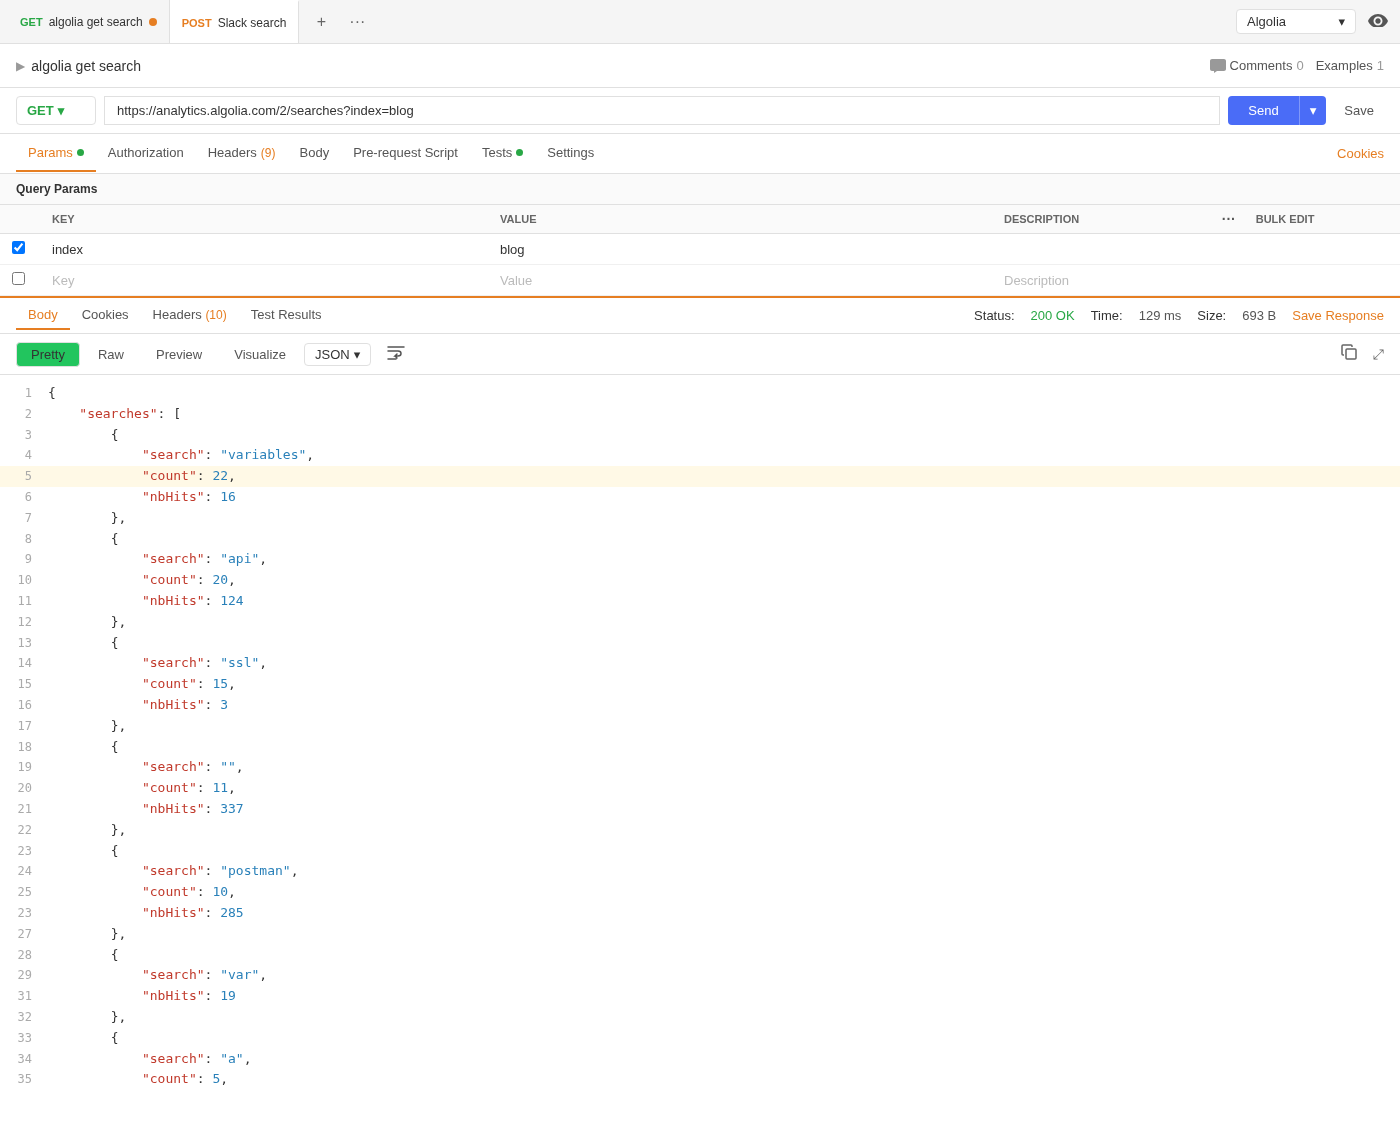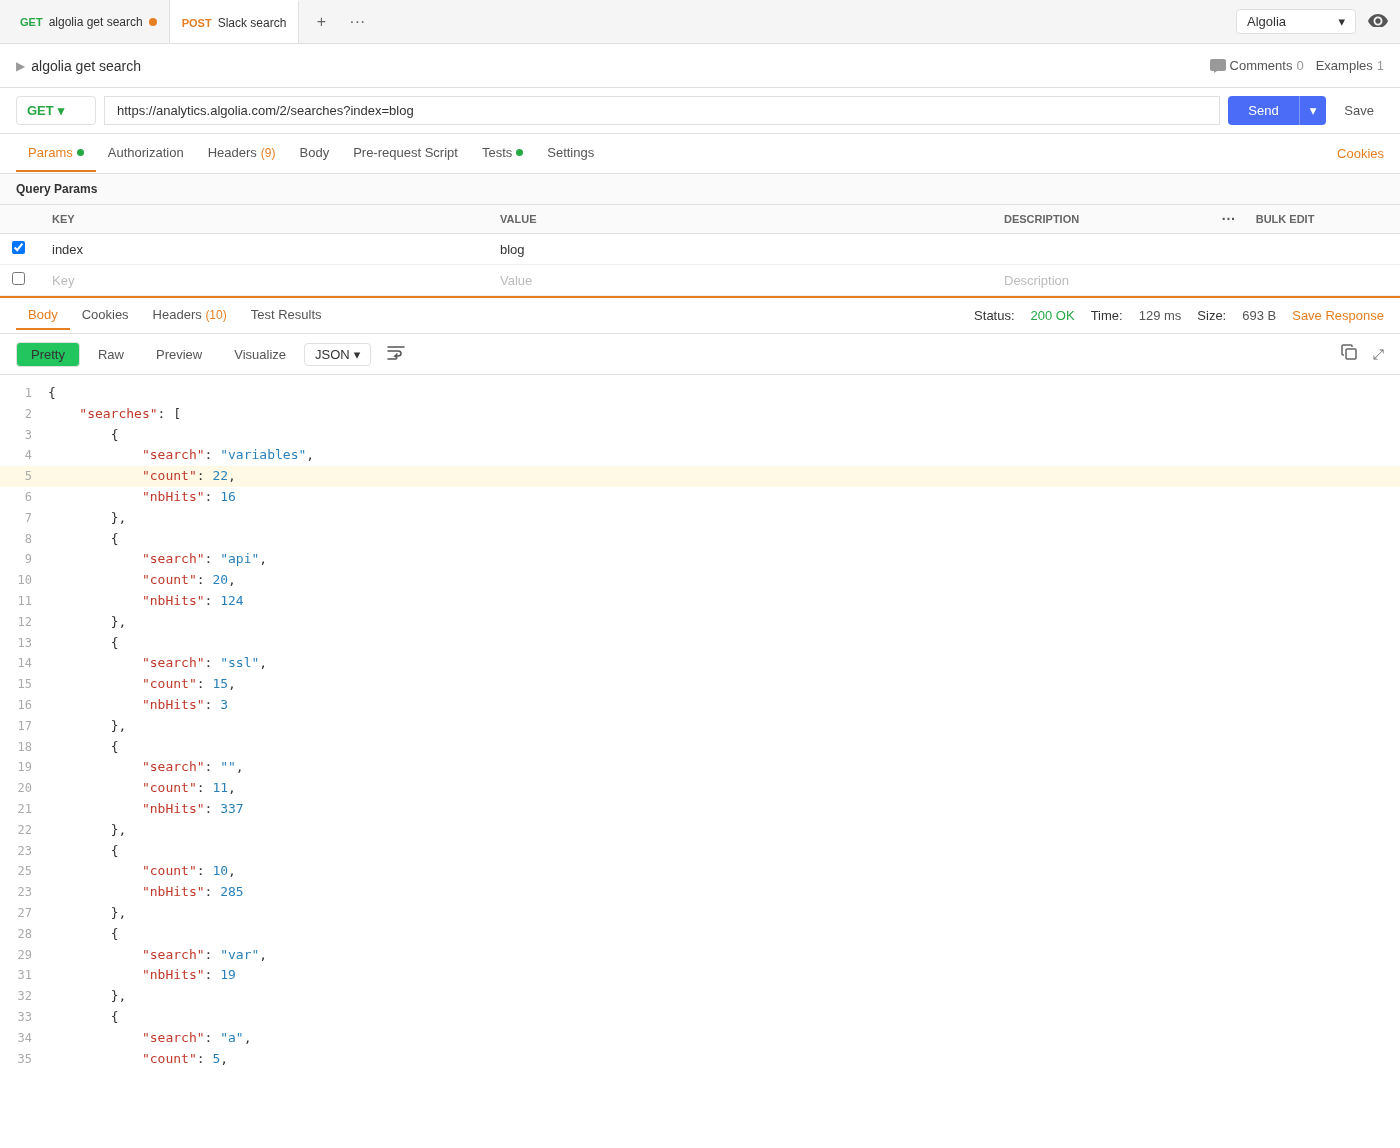--- a/index.html
+++ b/index.html
@@ -650,20 +650,24 @@
   </div>
   <div class="code-line">
     <span class="line-num">22</span>
     <span class="line-content">&nbsp;&nbsp;&nbsp;&nbsp;&nbsp;&nbsp;&nbsp;&nbsp;<span class="json-punct">},</span></span>
   </div>
   <div class="code-line">
     <span class="line-num">23</span>
     <span class="line-content">&nbsp;&nbsp;&nbsp;&nbsp;&nbsp;&nbsp;&nbsp;&nbsp;<span class="json-punct">{</span></span>
   </div>
   <div class="code-line">
+    <span class="line-num">24</span>
+    <span class="line-content">&nbsp;&nbsp;&nbsp;&nbsp;&nbsp;&nbsp;&nbsp;&nbsp;&nbsp;&nbsp;&nbsp;&nbsp;<span class="json-key">"search"</span><span class="json-punct">: </span><span class="json-str-val">"postman"</span><span class="json-punct">,</span></span>
+  </div>
+  <div class="code-line">
     <span class="line-num">25</span>
     <span class="line-content">&nbsp;&nbsp;&nbsp;&nbsp;&nbsp;&nbsp;&nbsp;&nbsp;&nbsp;&nbsp;&nbsp;&nbsp;<span class="json-key">"count"</span><span class="json-punct">: </span><span class="json-num-val">10</span><span class="json-punct">,</span></span>
   </div>
   <div class="code-line">
     <span class="line-num">23</span>
     <span class="line-content">&nbsp;&nbsp;&nbsp;&nbsp;&nbsp;&nbsp;&nbsp;&nbsp;&nbsp;&nbsp;&nbsp;&nbsp;<span class="json-key">"nbHits"</span><span class="json-punct">: </span><span class="json-num-val">285</span></span>
   </div>
   <div class="code-line">
     <span class="line-num">27</span>
     <span class="line-content">&nbsp;&nbsp;&nbsp;&nbsp;&nbsp;&nbsp;&nbsp;&nbsp;<span class="json-punct">},</span></span>

